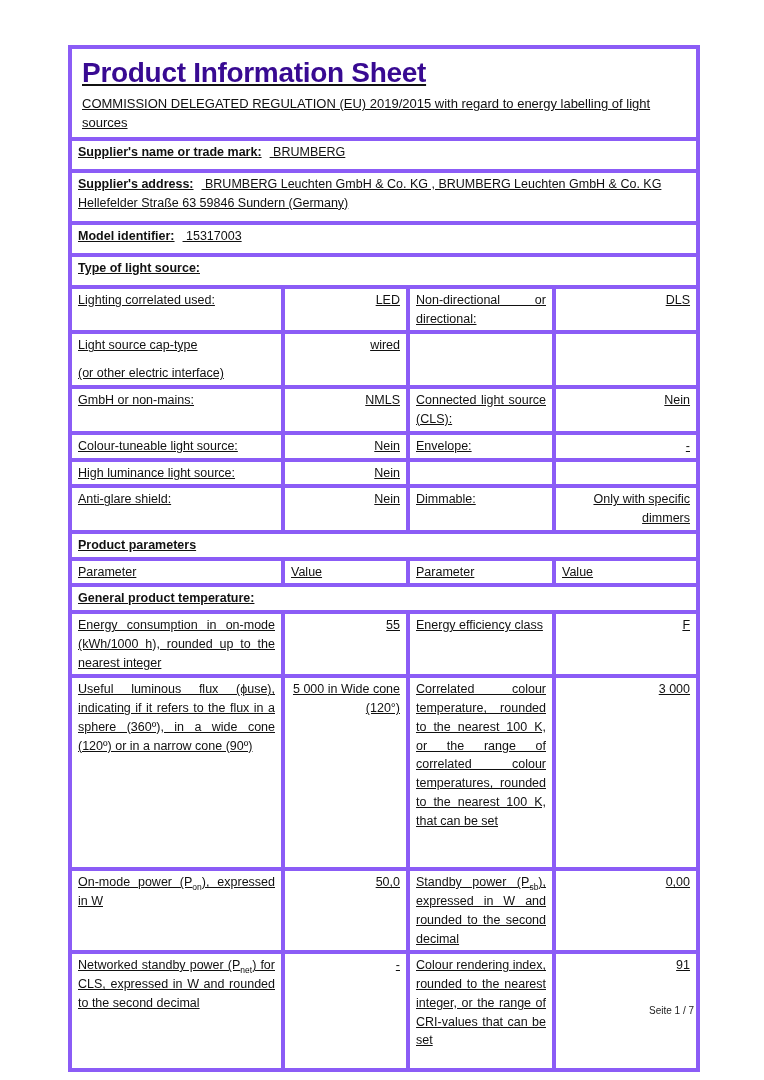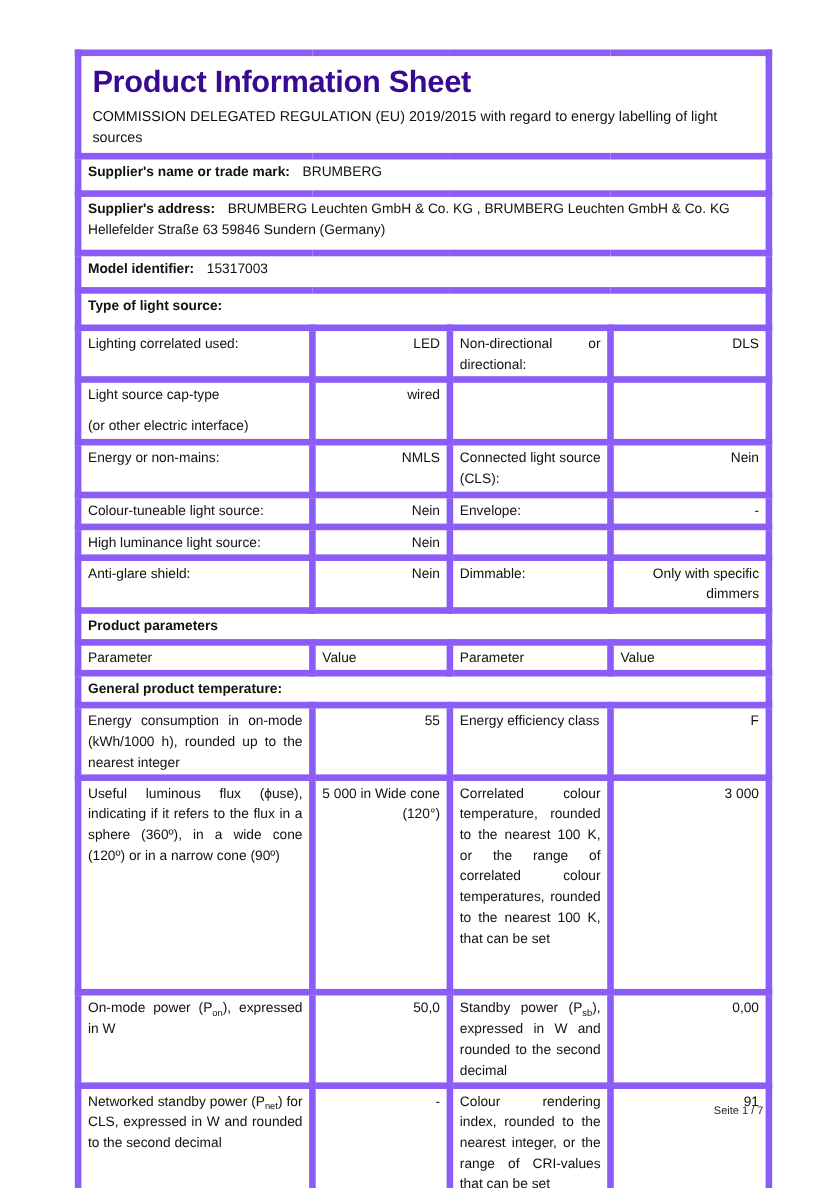--- a/index.html
+++ b/index.html
@@ -8,22 +8,22 @@
     font-family:"Liberation Sans",sans-serif;color:#111;
     position:relative;overflow:hidden;
   }
   .sheet{position:absolute;left:68px;top:45px;width:628px;}
   table.pis{
     width:628px;table-layout:fixed;border-collapse:collapse;
     border:2px solid #7a7a7a;
     font-size:12.5px;line-height:1.5;
   }
   td{
-    border:6px solid #8b5cf6;vertical-align:top;
-    padding:2px 6px;overflow:hidden;
+    border:4px solid #8b5cf6;vertical-align:top;
+    padding:2px 6px;overflow:hidden;text-decoration:underline;
   }
   .title-cell{padding:8px 10px 4px 10px;}
   h1.doc-title{
     margin:0 0 6px 0;font-size:28px;font-weight:700;line-height:1.15;
     letter-spacing:-0.3px;
   }
   .subtitle{font-size:13px;line-height:1.45;color:#111;}
   .lbl{font-weight:700;}
   .lblval .lbl{margin-right:8px;}
   .val{text-align:right;}
@@ -109,21 +109,21 @@
     <tr class="r-t2">
       <td>
         <div>Light source cap-type</div>
         <div class="gap-top">(or other electric interface)</div>
       </td>
       <td class="val">wired</td>
       <td></td>
       <td class="val"></td>
     </tr>
     <tr class="r-t3">
-      <td class="just">Energy or non-mains:</td>
+      <td class="just">GmbH or non-mains:</td>
       <td class="val">NMLS</td>
       <td class="just">Connected light source (CLS):</td>
       <td class="val">Nein</td>
     </tr>
     <tr class="r-t4">
       <td class="just">Colour-tuneable light source:</td>
       <td class="val">Nein</td>
       <td class="just">Envelope:</td>
       <td class="val">-</td>
     </tr>

